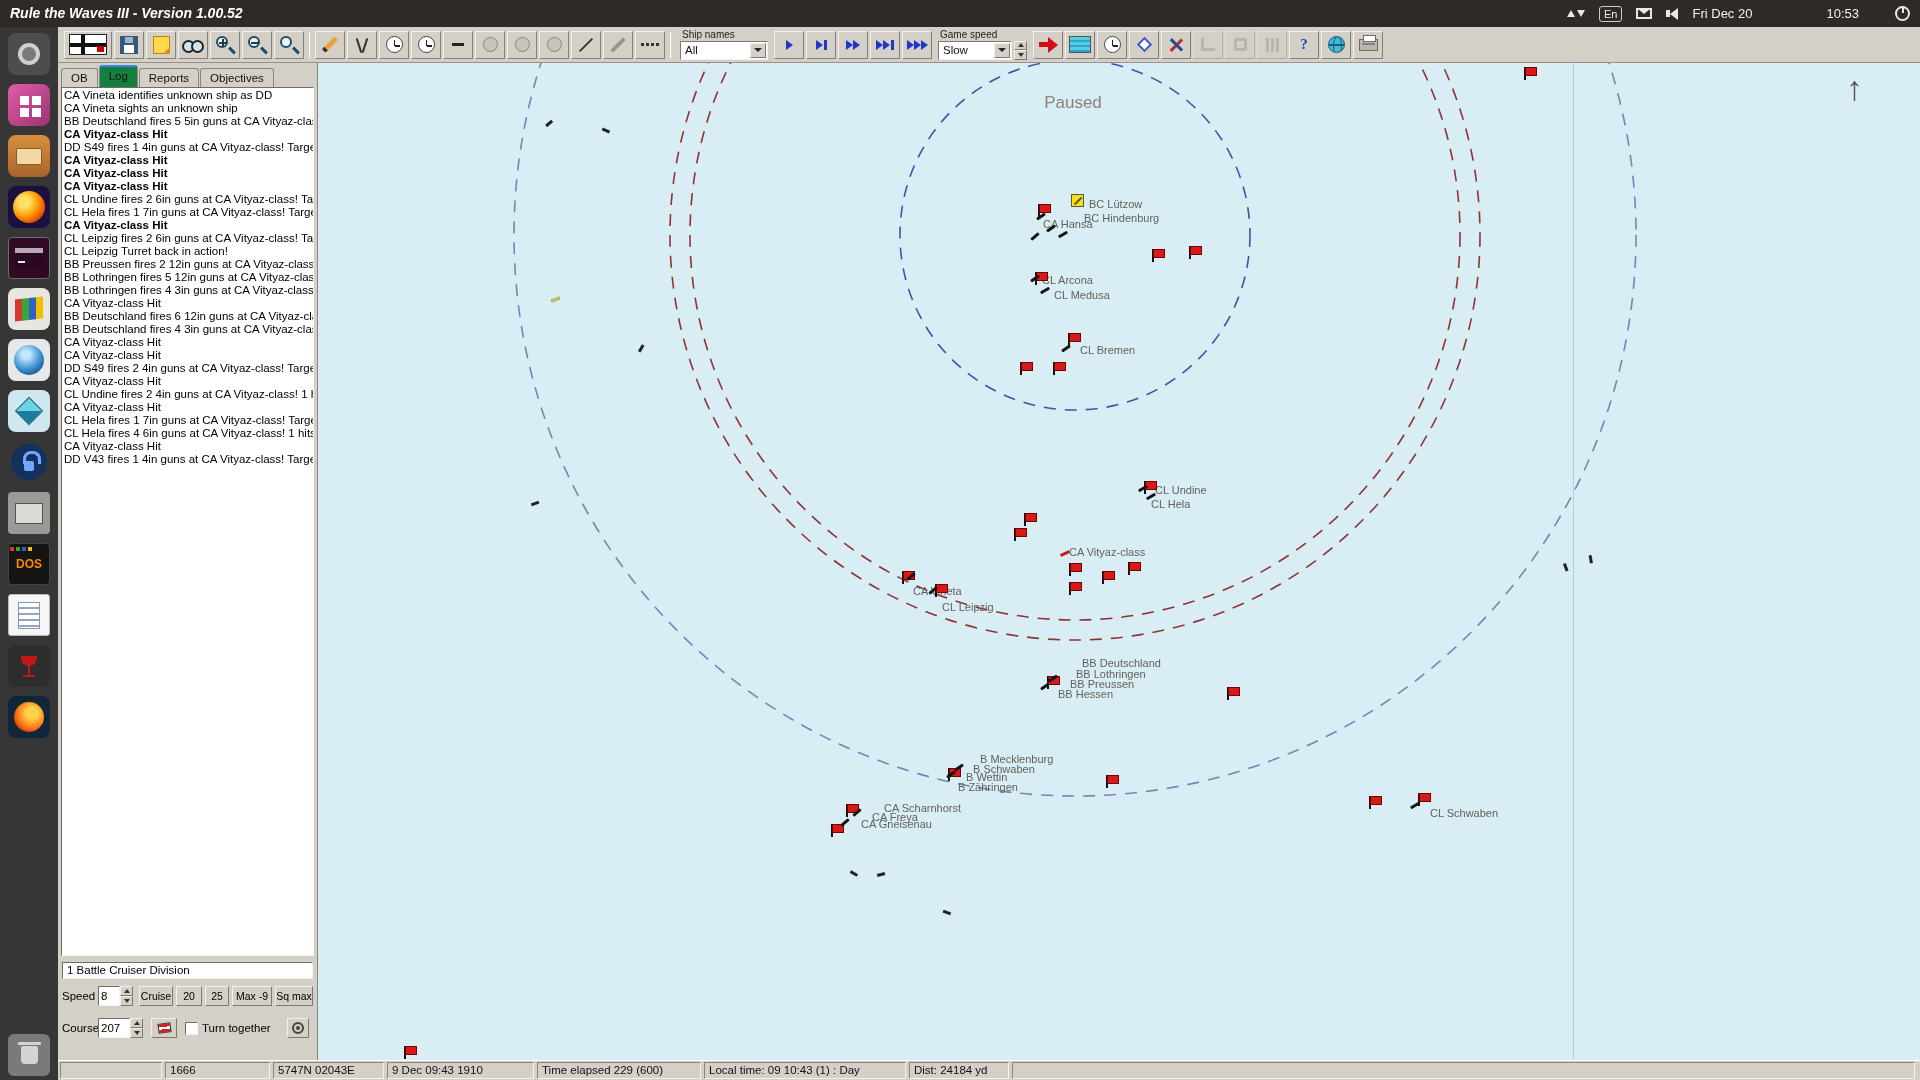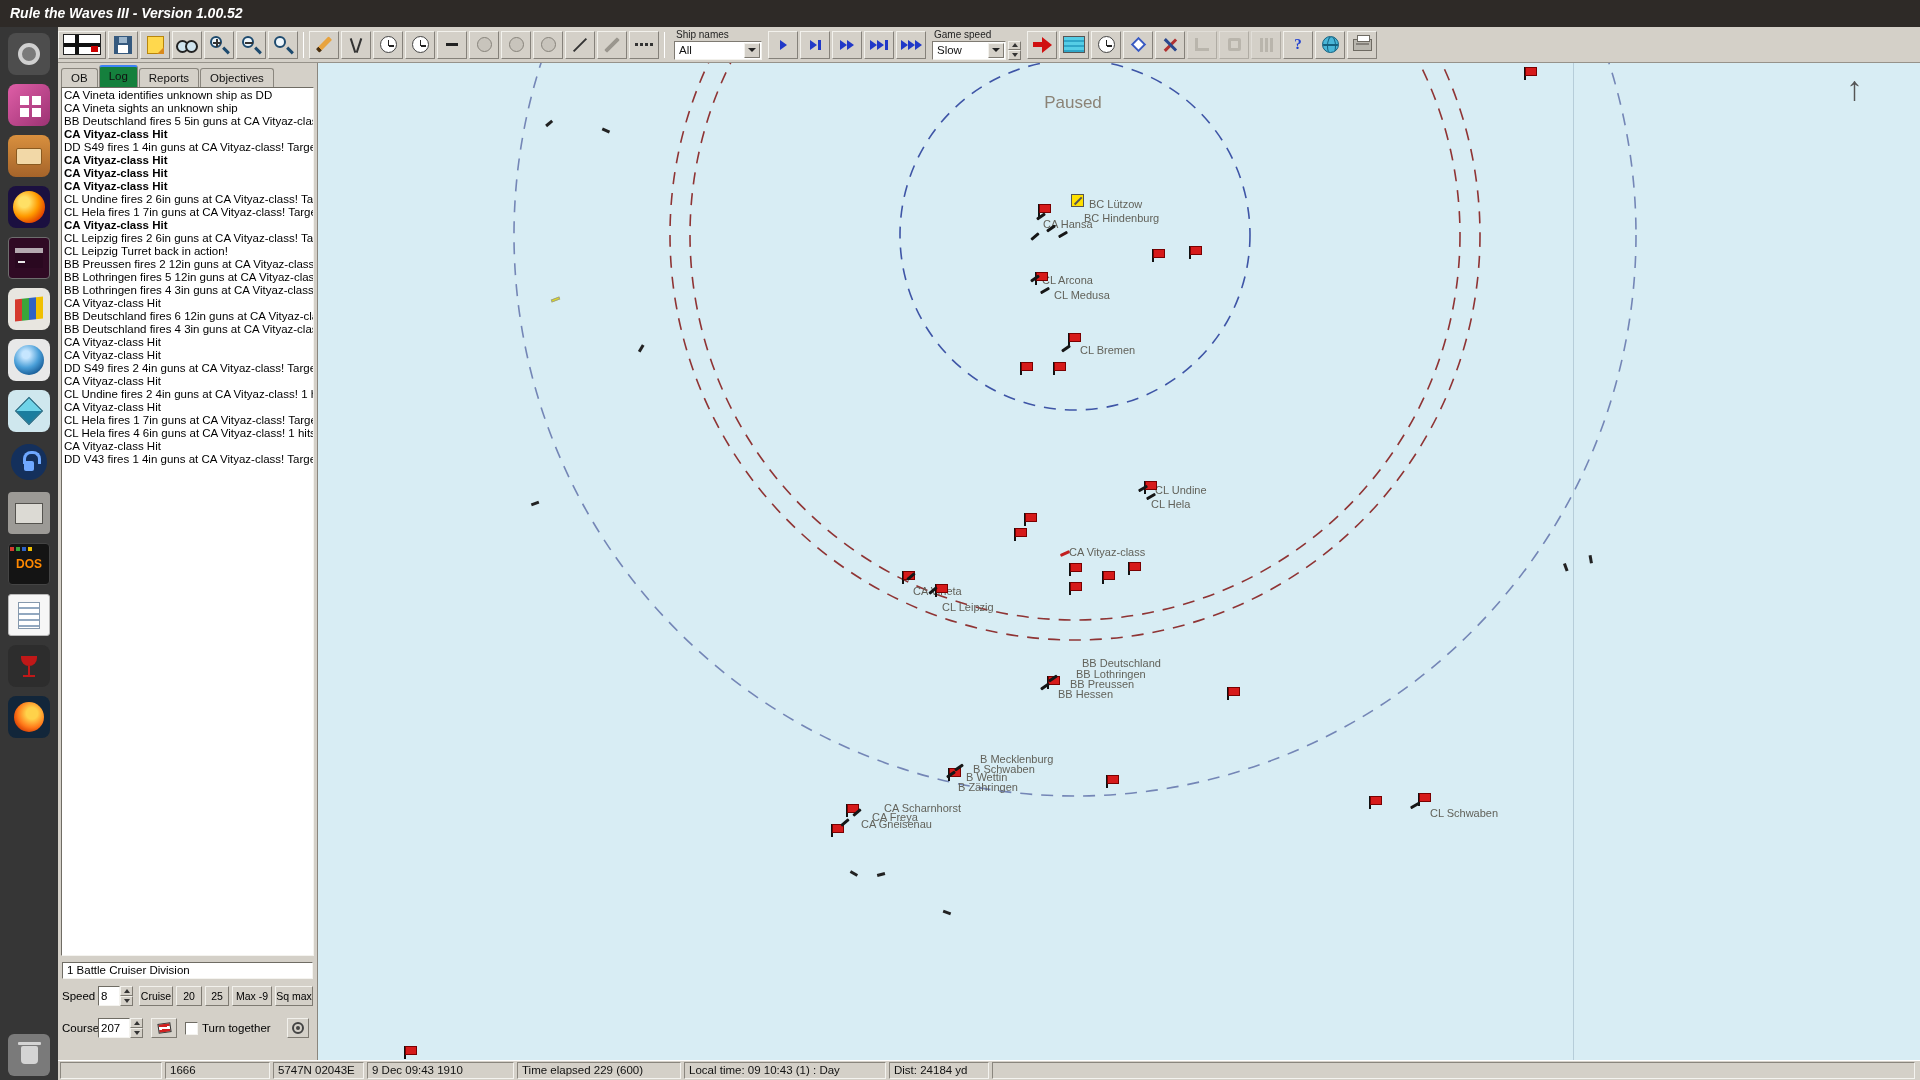--- a/index.html
+++ b/index.html
@@ -60,21 +60,21 @@
   .dk-wine .ic{width:16px;height:10px;background:#c01818;border-radius:0 0 10px 10px;margin-top:-10px;}
   .dk-wine .ic::after{content:"";position:absolute;left:7px;top:10px;width:2px;height:9px;background:#c01818;}
   .dk-wine .ic::before{content:"";position:absolute;left:2px;top:19px;width:12px;height:2px;background:#c01818;}
   .dk-browser{background:#12263a;}
   .dk-browser .ic{width:30px;height:30px;border-radius:50%;background:radial-gradient(circle at 60% 38%,#ffd24a 0 22%,#ff7a1a 55%,#cf3300 82%);}
   .dk-trash{margin-top:auto;background:#7a7a7a;border-radius:6px;}
   .dk-trash .ic{width:17px;height:18px;background:#d4d4d4;border-radius:2px 2px 4px 4px;}
   .dk-trash .ic::before{content:"";position:absolute;left:-3px;top:-4px;width:23px;height:3px;background:#d4d4d4;border-radius:1px;}
 
   
-  #toolbar{position:absolute;left:58px;top:27px;right:0;height:36px;background:#d4d0c8;border-bottom:1px solid #96928a;display:flex;align-items:center;gap:2px;padding-left:0;z-index:30;}
+  #toolbar{position:absolute;left:58px;top:27px;right:0;height:36px;background:#d4d0c8;border-bottom:1px solid #96928a;display:flex;align-items:center;gap:2px;padding-left:6px;z-index:30;}
   .tb{width:30px;height:28px;background:#d4d0c8;border:1px solid;border-color:#f2f1ec #85817a #85817a #f2f1ec;display:flex;align-items:center;justify-content:center;position:relative;flex:0 0 auto;}
   .tb.wflag{width:48px;}
   .tb.disabled{opacity:.45;}
   .tsep{width:1px;height:26px;background:#9a968e;border-right:1px solid #fff;margin:0 3px;flex:0 0 auto;}
 
   .i-flag{width:38px;height:21px;background:#fff;border:1px solid #222;position:relative;}
   .i-flag .fh{position:absolute;left:0;top:8px;width:100%;height:4px;background:#111;}
   .i-flag .fv{position:absolute;left:11px;top:0;width:4px;height:100%;background:#111;}
   .i-flag .fr{position:absolute;right:2px;bottom:2px;width:7px;height:6px;background:#c00;}
   .i-save{width:18px;height:18px;background:#35597e;position:relative;}
@@ -189,20 +189,35 @@
   #statusbar{position:absolute;left:58px;right:0;bottom:0;height:20px;background:#d4d0c8;border-top:1px solid #fff;display:flex;align-items:center;padding:1px 2px;z-index:30;}
   .scell{height:17px;border:1px solid;border-color:#8a867e #f4f3ef #f4f3ef #8a867e;margin-right:3px;font-size:11.5px;line-height:15px;padding-left:4px;color:#111;overflow:hidden;white-space:nowrap;flex:0 0 auto;}
 </style>
 </head>
 <body>
 
 <div id="screen">
 
   <div id="topbar">
     <div class="tb-title">Rule the Waves III - Version 1.00.52</div>
+    <div class="tray">
+      <span class="tr-swap">
+          <span class="up"></span>
+          <span class="dn"></span>
+        </span>
+      <span class="tr-lang">En</span>
+      <span class="tr-mail"></span>
+      <span class="tr-sound">
+          <span class="sq"></span>
+          <span class="tri"></span>
+        </span>
+      <span class="tr-date">Fri Dec 20</span>
+      <span class="tr-time">10:53</span>
+      <span class="tr-power"></span>
+    </div>
   </div>
 
   <div id="dock">
       <div class="dktile dk-activities">
         <span class="ic"></span>
       </div>
       <div class="dktile dk-software-center">
         <span class="ic"></span>
       </div>
       <div class="dktile dk-files">
@@ -571,21 +586,21 @@
       <div class="cmark" style="left: 532px; top: 809px; transform: rotate(30deg);"></div>
       <div class="cmark" style="left: 559px; top: 810px; transform: rotate(-15deg);"></div>
       <div class="cmark" style="left: 625px; top: 848px; transform: rotate(20deg);"></div>
       <div class="cmark" style="left: 1269px; top: 495px; transform: rotate(80deg);"></div>
       <div class="cmark" style="left: 1244px; top: 503px; transform: rotate(70deg);"></div>
     </div>
 
   <div id="statusbar">
       <div class="scell" style="width: 102px;"></div>
       <div class="scell" style="width: 105px;">1666</div>
-      <div class="scell" style="width: 91px;">5747N 02043E</div>
+      <div class="scell" style="width: 111px;">5747N 02043E</div>
       <div class="scell" style="width: 147px;">9 Dec 09:43 1910</div>
       <div class="scell" style="width: 164px;">Time elapsed 229 (600)</div>
       <div class="scell" style="width: 202px;">Local time: 09 10:43 (1) : Day</div>
       <div class="scell" style="width: 100px;">Dist: 24184 yd</div>
       <div class="scell" style="flex: 1 1 0%;"></div>
     </div>
 
 </div>
 
 </body></html>

